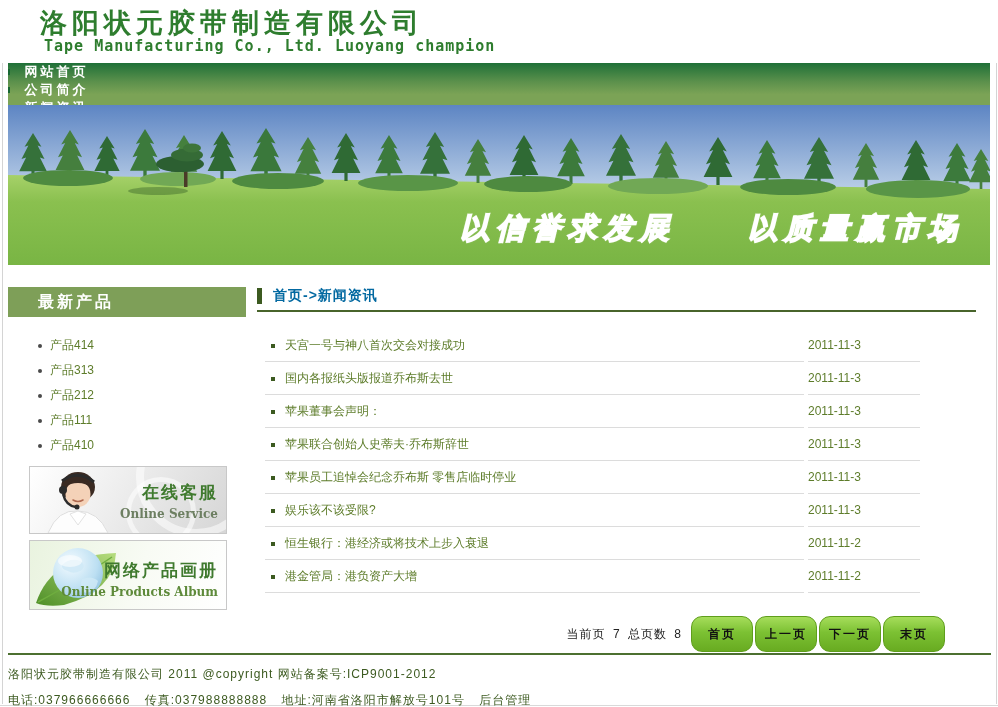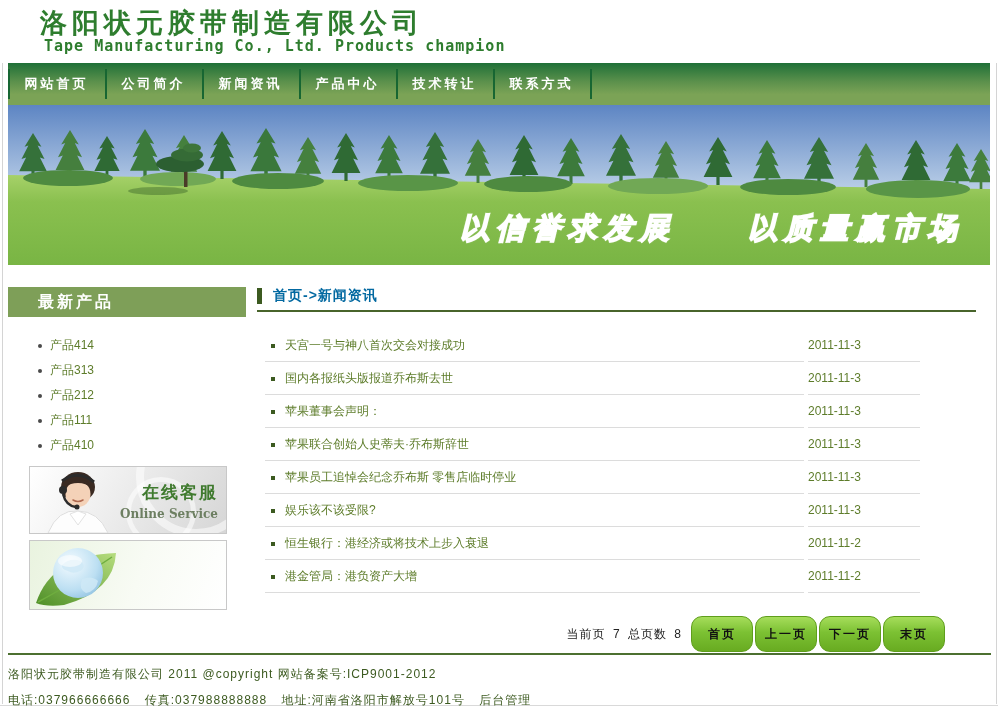--- a/index.html
+++ b/index.html
@@ -13,21 +13,21 @@
   
   .header { position:absolute; top:0; left:0; width:998px; height:63px; background:#fff; }
   .site-title { position:absolute; left:40px; top:5px; font-family:"DejaVu Serif","Liberation Serif",serif;
                 font-weight:bold; font-size:27px; letter-spacing:5px; color:#2e7d2e; }
   .site-subtitle { position:absolute; left:44px; top:37px; font-family:"DejaVu Sans Mono","Liberation Mono",monospace;
                    font-weight:bold; font-size:15px; color:#2e7d2e; letter-spacing:1px; }
 
   
   .nav { position:absolute; top:63px; left:8px; width:982px; height:42px;
          background:linear-gradient(to bottom,#1f7038 0%,#5c914c 45%,#7ba356 75%,#7ba356 100%);
-         display:flex; align-items:stretch; }
+         display:flex; align-items:stretch;flex-direction:column; }
   .nav-item { position:relative; width:97px; display:flex; align-items:center; justify-content:center;
               color:#fff; font-size:13px; font-weight:bold; letter-spacing:3px; cursor:pointer; }
   .nav-item::before { content:""; position:absolute; left:0; top:6px; bottom:6px; width:2px; background:#176632; }
   .nav-end-divider { width:2px; margin:6px 0; background:#176632; }
 
   
   .banner { position:absolute; top:105px; left:8px; width:982px; height:160px; overflow:hidden; }
   .banner svg { display:block; }
   .slogan { position:absolute; right:26px; bottom:16px; font-family:"DejaVu Serif","Liberation Serif",serif;
             font-weight:bold; font-style:italic; font-size:29px; letter-spacing:7px;
@@ -100,21 +100,21 @@
 </head>
 <body>
 
 <div class="page">
   <div class="edge-left"></div>
   <div class="edge-right"></div>
   <div class="edge-bottom"></div>
 
   <div class="header">
     <div class="site-title">洛阳状元胶带制造有限公司</div>
-    <div class="site-subtitle">Tape Manufacturing Co., Ltd. Products champion</div>
+    <div class="site-subtitle">Tape Manufacturing Co., Ltd. Luoyang champion</div>
   </div>
 
   <div class="nav">
     <div class="nav-item">网站首页</div>
     <div class="nav-item">公司简介</div>
     <div class="nav-item">新闻资讯</div>
     <div class="nav-item">产品中心</div>
     <div class="nav-item">技术转让</div>
     <div class="nav-item">联系方式</div>
     <div class="nav-end-divider"></div>
@@ -224,20 +224,24 @@
             <stop offset="1" stop-color="#7fb6da"></stop>
           </radialGradient>
         </defs>
         <path d="M6,64 Q22,16 86,14 Q84,52 34,66 Q16,68 6,64 Z" fill="url(#leaf)"></path>
         <path d="M8,63 Q40,46 82,18" stroke="#6fae3f" stroke-width="1.5" fill="none"></path>
         <circle cx="48" cy="34" r="25" fill="url(#globe)"></circle>
         <path d="M32,26 Q40,18 50,22 Q56,25 52,31 Q44,36 38,32 Q31,30 32,26 Z" fill="#cfe9f6" opacity="0.9"></path>
         <path d="M52,40 Q62,36 68,42 Q66,52 56,54 Q48,50 52,40 Z" fill="#cfe9f6" opacity="0.85"></path>
         <ellipse cx="40" cy="22" rx="12" ry="6" fill="#ffffff" opacity="0.55"></ellipse>
       </svg>
+      <div class="sb-text">
+        <div class="sb-title">网络产品画册</div>
+        <div class="sb-sub">Online Products Album</div>
+      </div>
     </div>
   </div>
 
   <div class="main">
     <div class="breadcrumb">
       <div class="breadcrumb-bar"></div>
       <div class="breadcrumb-text">首页-&gt;新闻资讯</div>
     </div>
     <div class="breadcrumb-line"></div>
 

